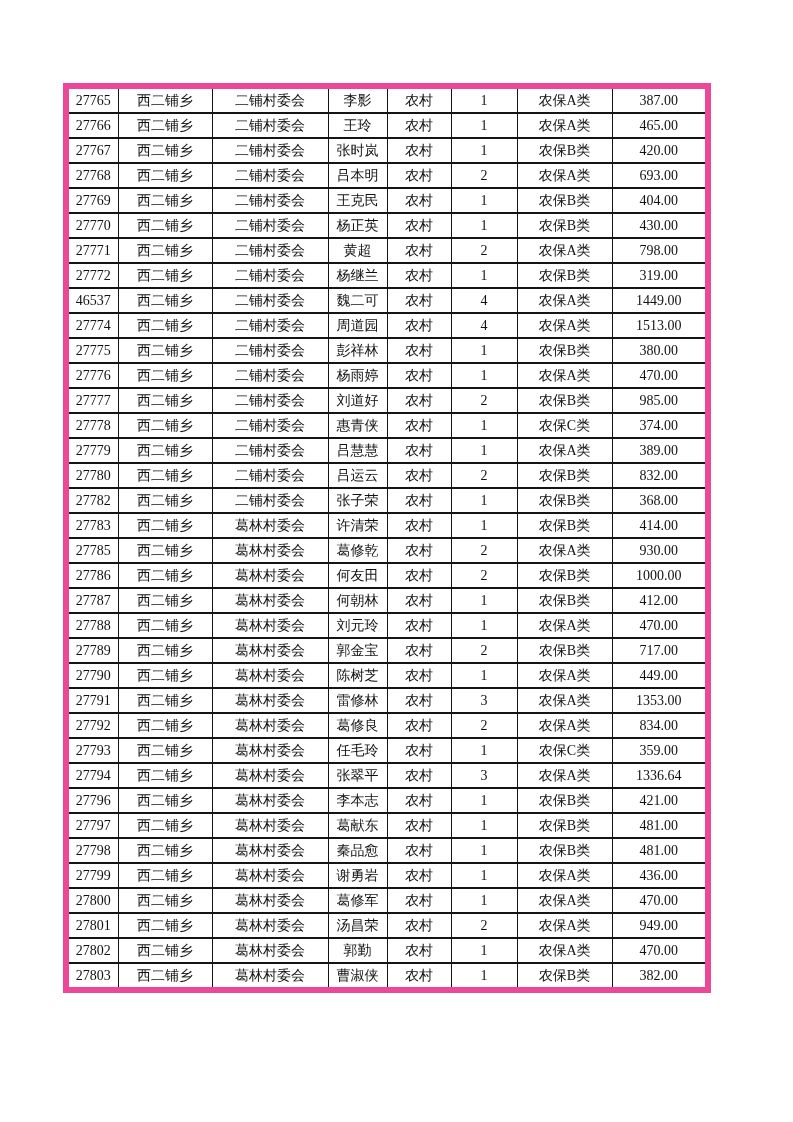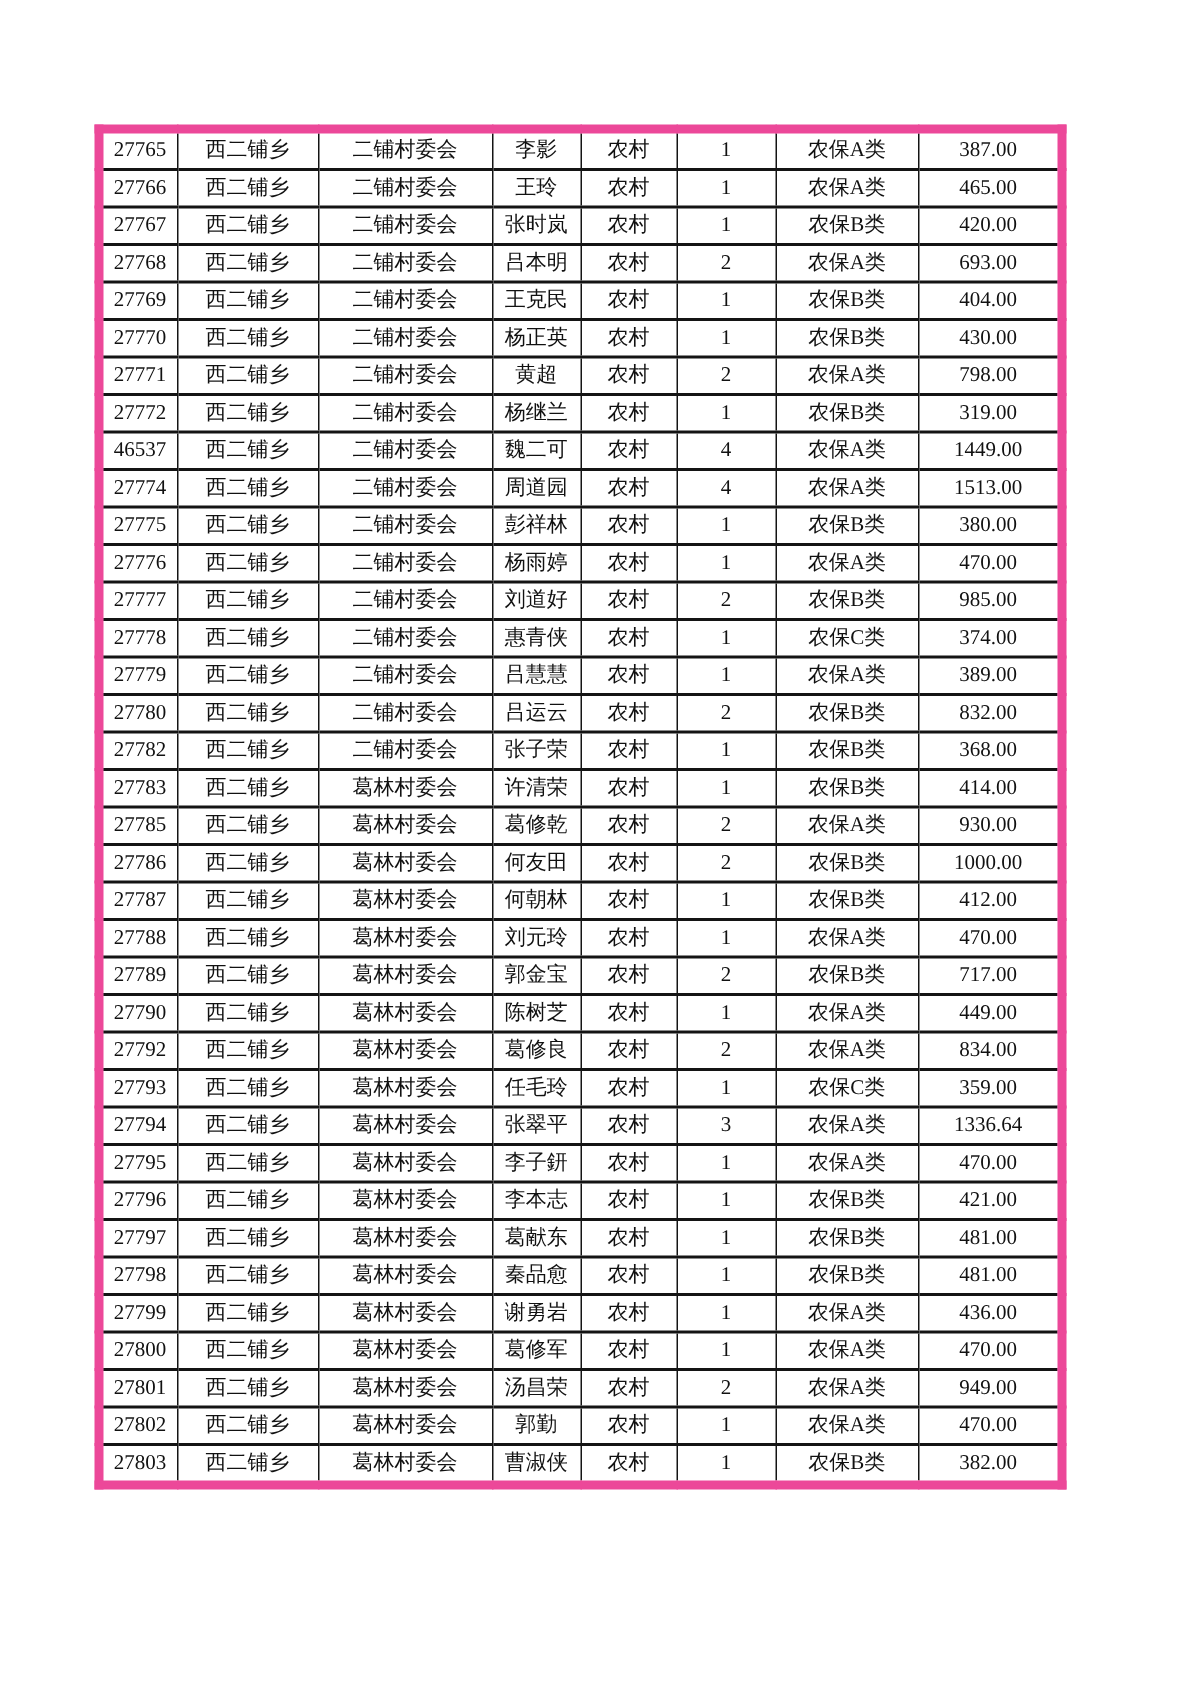--- a/index.html
+++ b/index.html
@@ -290,20 +290,30 @@
           <td>27790</td>
           <td>西二铺乡</td>
           <td>葛林村委会</td>
           <td>陈树芝</td>
           <td>农村</td>
           <td>1</td>
           <td>农保A类</td>
           <td>449.00</td>
         </tr>
         <tr>
+          <td>27791</td>
+          <td>西二铺乡</td>
+          <td>葛林村委会</td>
+          <td>雷修林</td>
+          <td>农村</td>
+          <td>3</td>
+          <td>农保A类</td>
+          <td>1353.00</td>
+        </tr>
+        <tr>
           <td>27792</td>
           <td>西二铺乡</td>
           <td>葛林村委会</td>
           <td>葛修良</td>
           <td>农村</td>
           <td>2</td>
           <td>农保A类</td>
           <td>834.00</td>
         </tr>
         <tr>
@@ -318,30 +328,20 @@
         </tr>
         <tr>
           <td>27794</td>
           <td>西二铺乡</td>
           <td>葛林村委会</td>
           <td>张翠平</td>
           <td>农村</td>
           <td>3</td>
           <td>农保A类</td>
           <td>1336.64</td>
-        </tr>
-        <tr>
-          <td>27795</td>
-          <td>西二铺乡</td>
-          <td>葛林村委会</td>
-          <td>李子鈃</td>
-          <td>农村</td>
-          <td>1</td>
-          <td>农保A类</td>
-          <td>470.00</td>
         </tr>
         <tr>
           <td>27796</td>
           <td>西二铺乡</td>
           <td>葛林村委会</td>
           <td>李本志</td>
           <td>农村</td>
           <td>1</td>
           <td>农保B类</td>
           <td>421.00</td>

